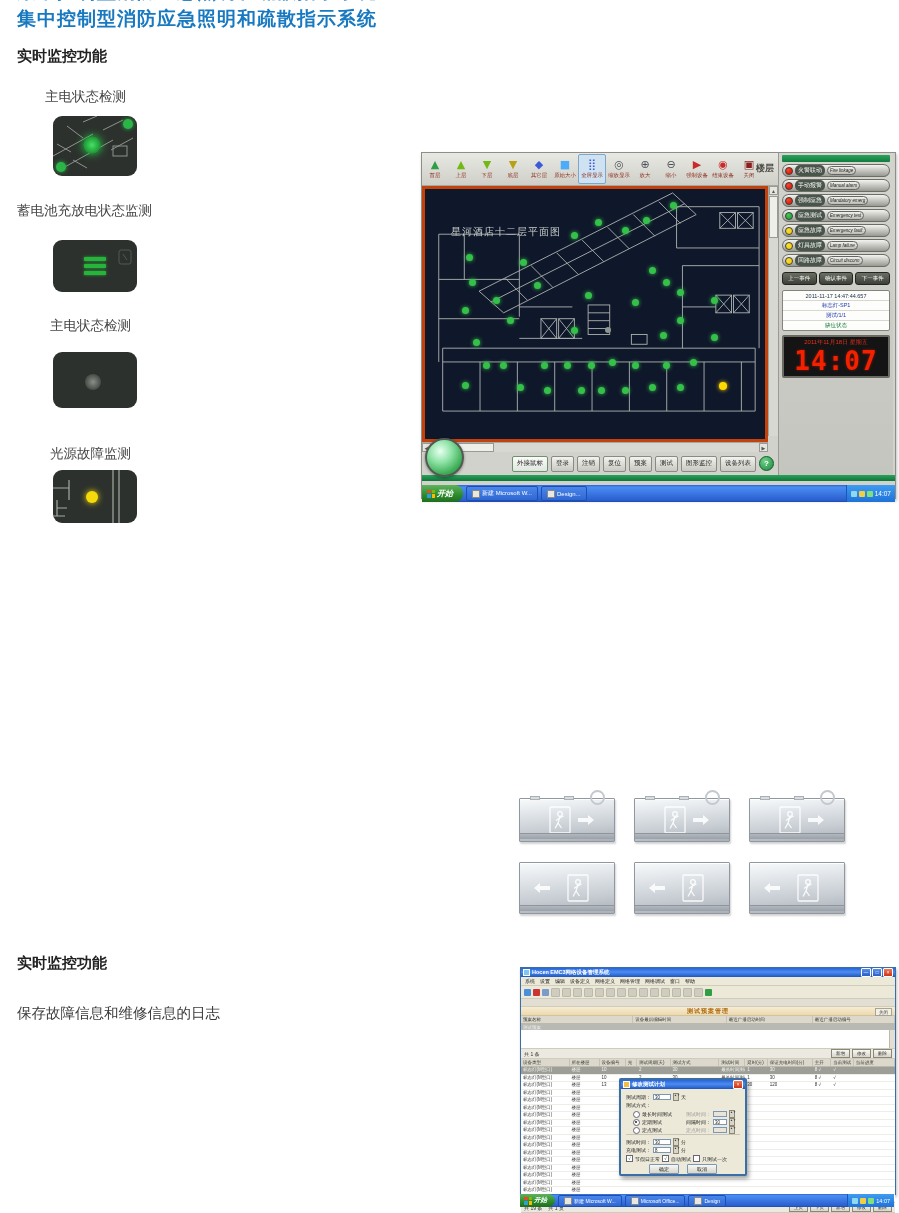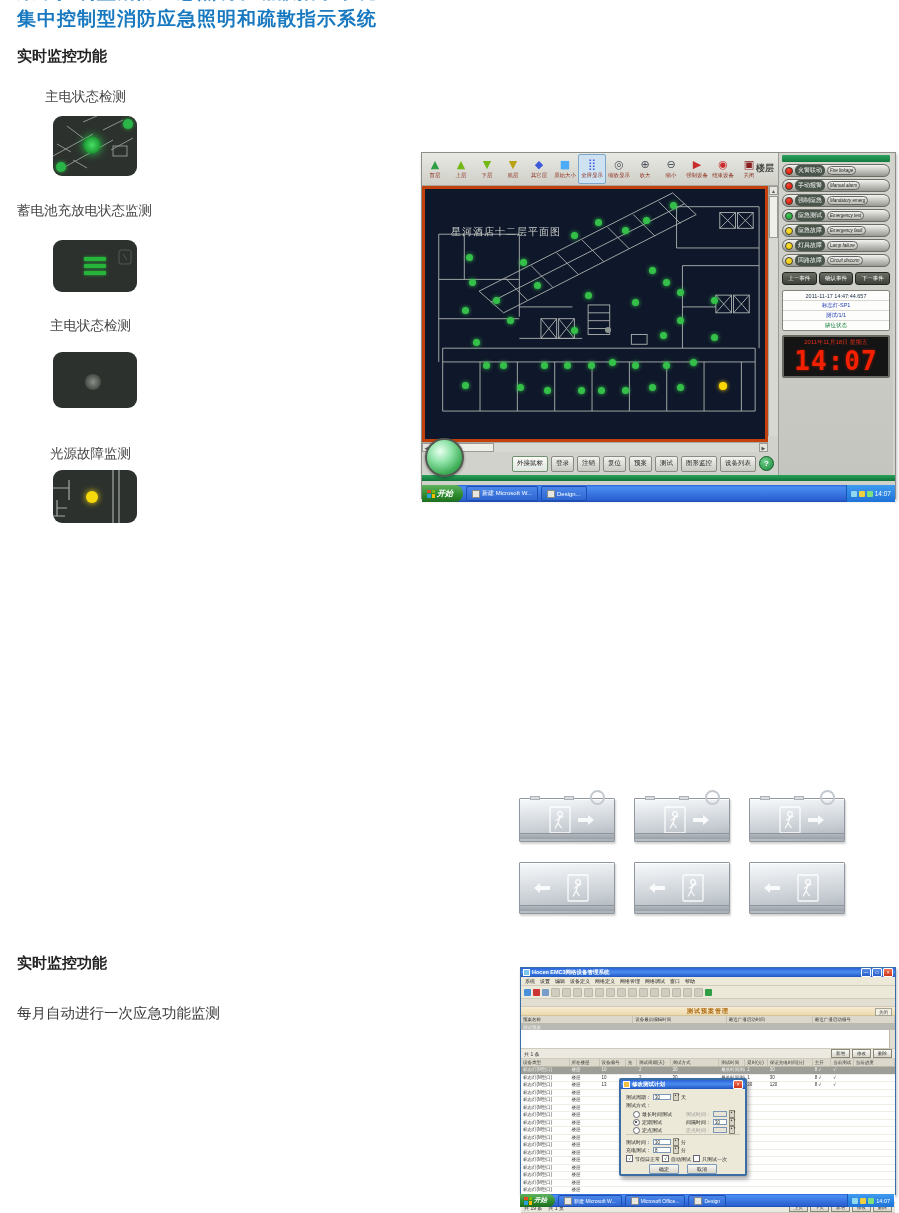--- a/index.html
+++ b/index.html
@@ -544,21 +544,21 @@
             <path d="M56,28 L59.5,33"></path>
             <path d="M56,28 L53,33.5"></path>
           </g>
           <polygon points="16,3 6,3 6,0 0,5 6,10 6,7 16,7" transform="translate(14,20)" fill="rgba(255,255,255,.85)"></polygon>
         </svg>
       </div>
     </div>
 
   <div class="hsub s3">实时监控功能</div>
   <div class="bullets" id="bullets3">
-      <div>每月自动进行一次应急功能监测</div>
+      <div>保存故障信息和维修信息的日志</div>
     </div>
 
   <div class="app2">
     <div class="a2-title">
       <div class="aicon"></div>
       <div class="t">Hocen EMC3网络设备管理系统</div>
       <div class="wbtn">—</div>
       <div class="wbtn">□</div>
       <div class="wbtn close">×</div>
     </div>

